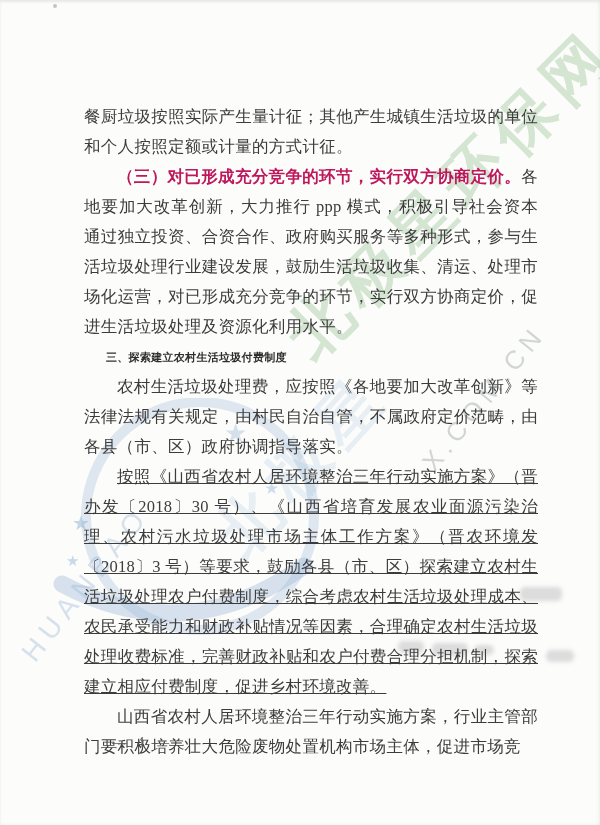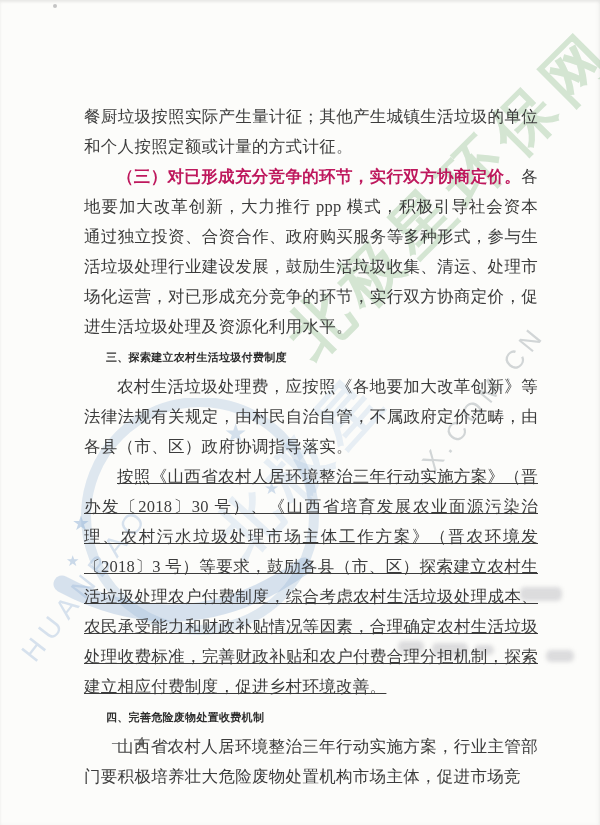--- a/index.html
+++ b/index.html
@@ -141,21 +141,20 @@
     <p>餐厨垃圾按照实际产生量计征；其他产生城镇生活垃圾的单位和个人按照定额或计量的方式计征。</p>
 
     <p class="indent p2"><span class="lead-bold">（三）对已形成充分竞争的环节，实行双方协商定价。</span><span>各地要加大改革创新，大力推行 ppp 模式，积极引导社会资本通过独立投资、合资合作、政府购买服务等多种形式，参与生活垃圾处理行业建设发展，鼓励生活垃圾收集、清运、处理市场化运营，对已形成充分竞争的环节，实行双方协商定价，促进生活垃圾处理及资源化利用水平。</span></p>
 
     <p class="heading h3">三、探索建立农村生活垃圾付费制度</p>
 
     <p class="indent p3">农村生活垃圾处理费，应按照《各地要加大改革创新》等法律法规有关规定，由村民自治自管，不属政府定价范畴，由各县（市、区）政府协调指导落实。</p>
 
     <p class="indent p4">按照《山西省农村人居环境整治三年行动实施方案》（晋办发〔2018〕30 号）、《山西省培育发展农业面源污染治理、农村污水垃圾处理市场主体工作方案》（晋农环境发〔2018〕3 号）等要求，鼓励各县（市、区）探索建立农村生活垃圾处理农户付费制度，综合考虑农村生活垃圾处理成本、农民承受能力和财政补贴情况等因素，合理确定农村生活垃圾处理收费标准，完善财政补贴和农户付费合理分担机制，探索建立相应付费制度，促进乡村环境改善。</p>
 
-    <p class="heading h4">四、完善危险废物处置收费机制</p>
 
     <p class="indent p5">山西省农村人居环境整治三年行动实施方案，行业主管部门要积极培养壮大危险废物处置机构市场主体，促进市场竞</p>
 
   </div>
 
   <div class="page-number">— 4 —</div>
 
 </div>
 
 </body></html>

